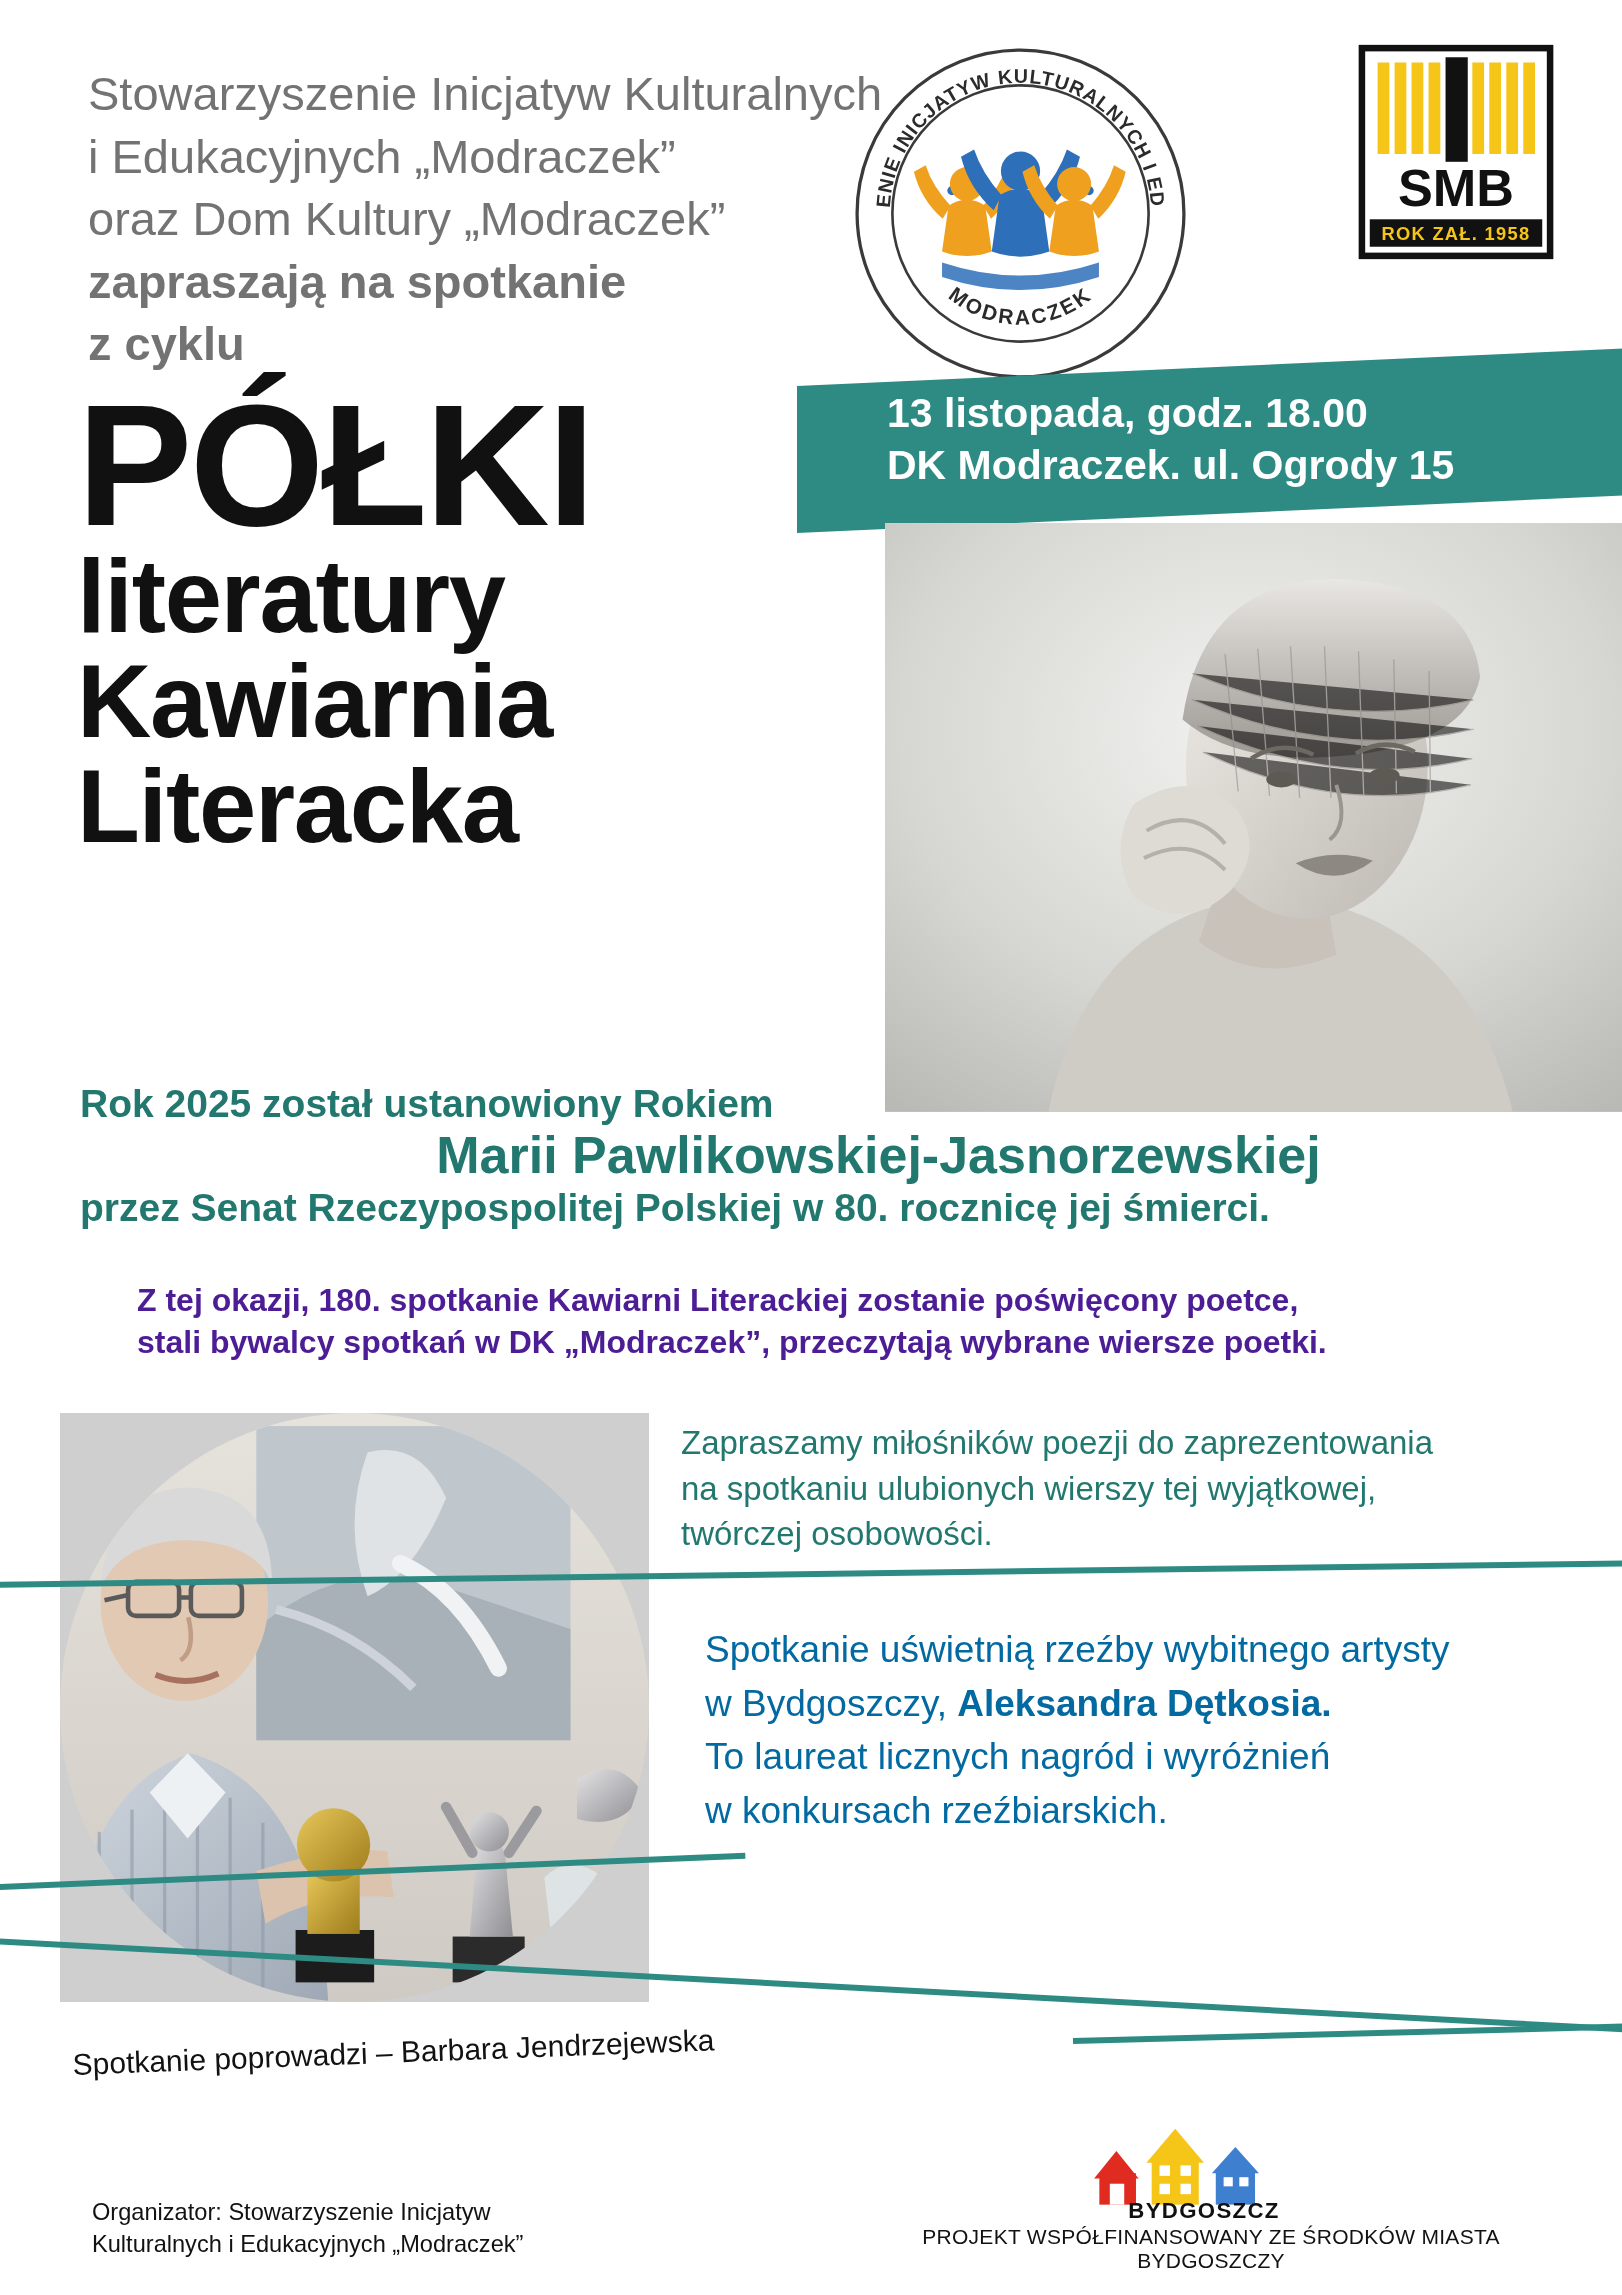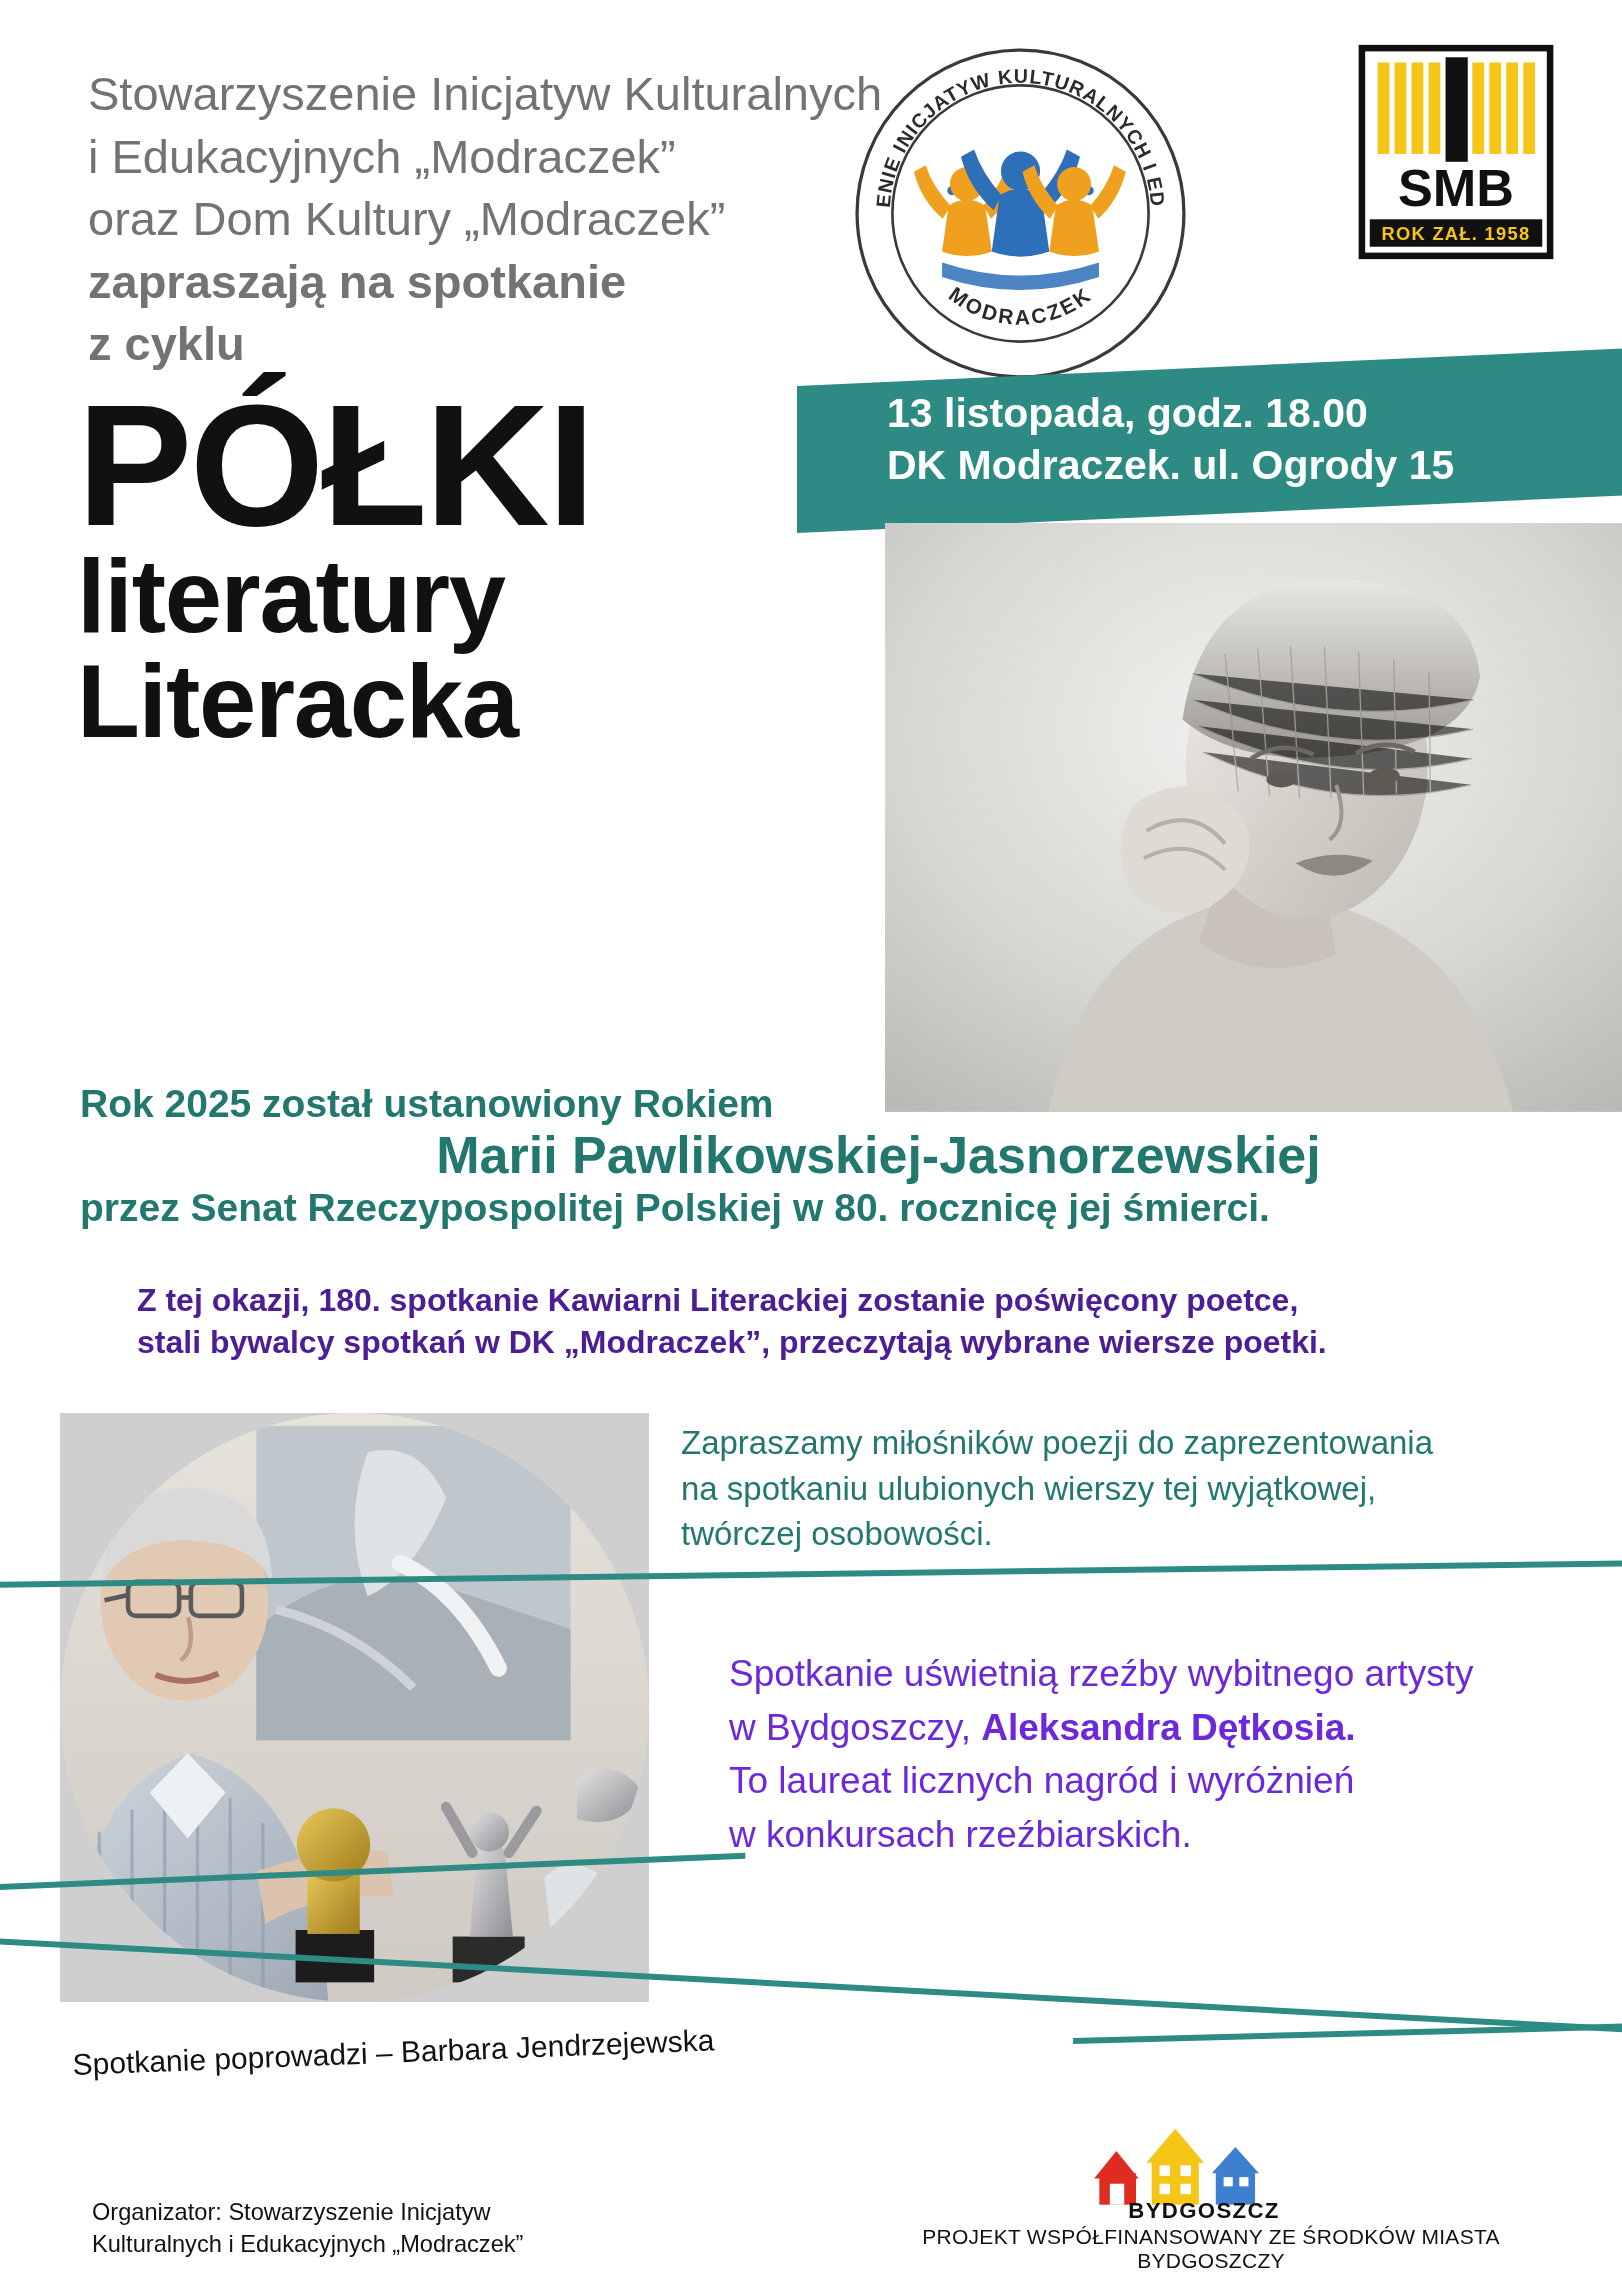--- a/index.html
+++ b/index.html
@@ -155,27 +155,26 @@
     top: 1413px;
     width: 589px;
     height: 589px;
     overflow: hidden;
     background: #cfcfcf;
   }
 
   
   .sculpt {
     position: absolute;
-    left: 729px;
+    left: 705px;
     top: 1623px;
     width: 877px;
     font-size: 37px;
     line-height: 1.45;
-    color: #6d28d9;
-    margin-top: 24px;
+    color: #0369a1;
   }
   .sculpt b { font-weight: bold; }
 
   
   .diag {
     position: absolute;
     background: #2e8b84;
     transform-origin: left center;
   }
   .diag1 { left: -26px; top: 1582px; width: 1675px; height: 5.9px; transform: rotate(-0.75deg); }
@@ -357,20 +356,21 @@
       <path d="M380 430 q90 -60 160 10 q40 60 -10 120 q-70 70 -150 10 q-40 -70 0 -140 z" fill="#dedad4"></path>
       <path d="M400 470 q70 -40 120 20" fill="none" stroke="#b5b0a9" stroke-width="6"></path>
       <path d="M396 512 q72 -36 124 18" fill="none" stroke="#b5b0a9" stroke-width="6"></path>
     </svg>
   </div>
 
   <div class="title-block">
     <div class="title-polki">PÓŁKI</div>
     <div class="title-sub">
       <span class="l2">literatury</span>
+      <span class="l2">Kawiarnia</span>
       <span class="l2">Literacka</span>
     </div>
   </div>
 
   <div class="rok-block">
     <div class="rok-l1">Rok 2025 został ustanowiony Rokiem</div>
     <div class="rok-l2">Marii Pawlikowskiej-Jasnorzewskiej</div>
     <div class="rok-l3">przez Senat Rzeczypospolitej Polskiej w 80. rocznicę jej śmierci.</div>
   </div>
 

